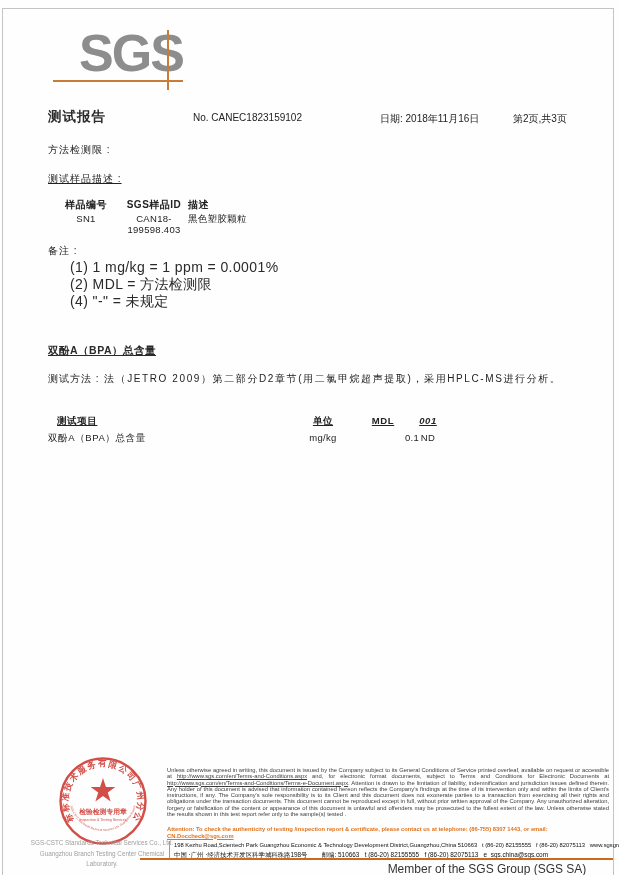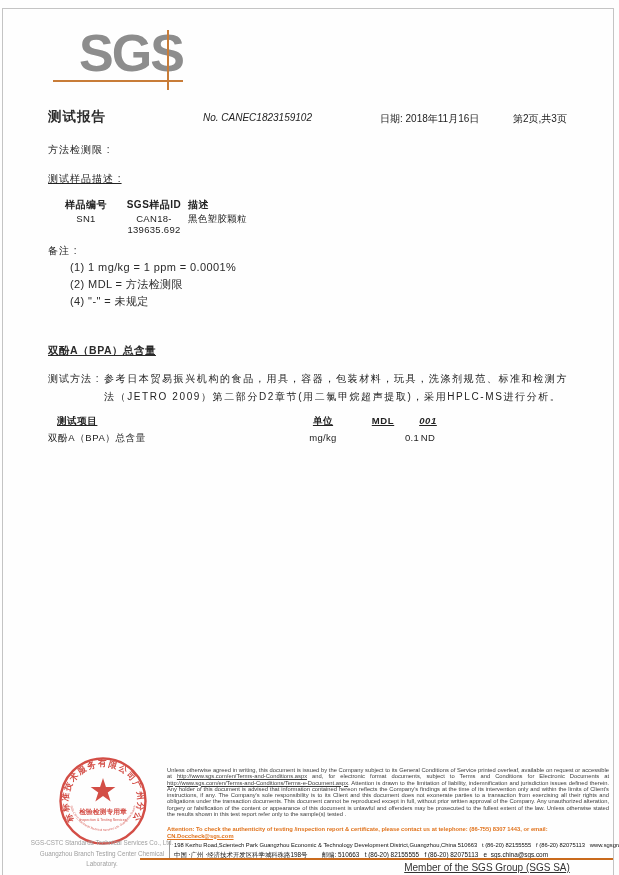--- a/index.html
+++ b/index.html
@@ -12,72 +12,71 @@
   .c{text-align:center;}
   .pre{white-space:pre;}
   .page-border{left:2px;top:8px;width:610px;height:866px;border:1px solid #c4c4c4;border-bottom:none;}
   .logo-text{left:79px;top:27px;font-size:52px;font-weight:800;letter-spacing:-2px;color:#8d8d8d;line-height:1;}
   .logo-hline{left:53px;top:80px;width:130px;height:2px;background:#c87c38;}
   .logo-vline{left:167px;top:30px;width:2px;height:60px;background:#c87c38;}
   .title{left:48px;top:108px;font-size:13.5px;letter-spacing:1px;}
   .hrow{top:112px;font-size:10px;color:#222;}
   .lbl{font-size:10px;letter-spacing:1px;color:#222;}
   .val{font-size:9.5px;letter-spacing:0.3px;color:#222;}
-  .note-line{line-height:17px;font-size:11px;letter-spacing:0.4px;}
+  .note-line{line-height:17px;font-size:14px;letter-spacing:0.4px;}
   .method{font-size:10px;letter-spacing:1.6px;line-height:18px;color:#222;}
   .th{font-size:9.5px;font-weight:bold;letter-spacing:0.6px;text-decoration:underline;color:#222;}
   .disc{font-size:5.8px;line-height:6.3px;color:#3d3d3d;text-align:justify;}
   .disc .lnk{text-decoration:underline;}
   .att{font-size:5.8px;line-height:6.6px;font-weight:bold;color:#e0731d;}
   .att .lnk{text-decoration:underline;}
   .addr{font-size:5.8px;line-height:9px;color:#101010;}
   .addr2{font-size:6.4px;line-height:9.5px;color:#101010;}
   .gray-co{font-size:6.3px;color:#9e9e9e;line-height:10px;}
   .orange-rule{background:#c96a1c;height:2px;}
-  .member{font-size:10px;color:#333;text-decoration:underline;}
+  .member{font-size:12px;color:#333;}
 </style>
 </head>
 <body>
 
 <div class="screen">
 
   <div class="abs page-border"></div>
 
   <div class="abs logo-text">SGS</div>
   <div class="abs logo-hline"></div>
   <div class="abs logo-vline"></div>
 
   <div class="abs title b">测试报告</div>
-  <div class="abs hrow" style="left:203px;font-style:italic;">No. CANEC1823159102</div>
+  <div class="abs hrow" style="left:193px;">No. CANEC1823159102</div>
   <div class="abs hrow" style="left:380px;">日期: 2018年11月16日</div>
   <div class="abs hrow" style="left:513px;">第2页,共3页</div>
 
   <div class="abs lbl" style="left:48px;top:143px;">方法检测限 :</div>
   <div class="abs lbl u" style="left:48px;top:172px;">测试样品描述 :</div>
 
   <div>
     <div class="abs lbl b c" style="left:48px;top:198px;width:76px;letter-spacing:0.5px;">样品编号</div>
     <div class="abs lbl b c" style="left:112px;top:198px;width:84px;letter-spacing:0.5px;">SGS样品ID</div>
     <div class="abs lbl b" style="left:188px;top:198px;letter-spacing:0.5px;">描述</div>
     <div class="abs val c" style="left:48px;top:213px;width:76px;">SN1</div>
-    <div class="abs val c" style="left:112px;top:213px;width:84px;">CAN18-139635.692</div>
+    <div class="abs val c" style="left:112px;top:213px;width:84px;">CAN18-199598.403</div>
     <div class="abs val" style="left:188px;top:213px;">黑色塑胶颗粒</div>
   </div>
 
   <div class="abs lbl" style="left:48px;top:244px;">备注 :</div>
   <div class="abs" style="left:70px;top:259px;">
     <div class="note-line">(1) 1 mg/kg = 1 ppm = 0.0001%</div>
     <div class="note-line">(2) MDL = 方法检测限</div>
     <div class="note-line">(4) "-" = 未规定</div>
   </div>
 
   <div class="abs b u" style="left:48px;top:344px;font-size:10.5px;letter-spacing:0.5px;">双酚A（BPA）总含量</div>
   <div class="abs lbl" style="left:48px;top:372px;">测试方法 :</div>
   <div class="abs" style="left:104px;top:370px;width:490px;">
-    <div class="method">参考日本贸易振兴机构的食品，用具，容器，包装材料，玩具，洗涤剂规范、标准和检测方</div>
     <div class="method">法（JETRO 2009）第二部分D2章节(用二氯甲烷超声提取)，采用HPLC-MS进行分析。</div>
   </div>
 
   <div>
     <div class="abs th" style="left:57px;top:415px;">测试项目</div>
     <div class="abs th c" style="left:301px;top:415px;width:44px;font-family:Liberation Serif, serif;">单位</div>
     <div class="abs th c" style="left:361px;top:415px;width:44px;">MDL</div>
     <div class="abs th c i" style="left:406px;top:415px;width:44px;">001</div>
     <div class="abs val" style="left:48px;top:432px;letter-spacing:0.6px;">双酚A（BPA）总含量</div>
     <div class="abs val c" style="left:301px;top:432px;width:44px;">mg/kg</div>

